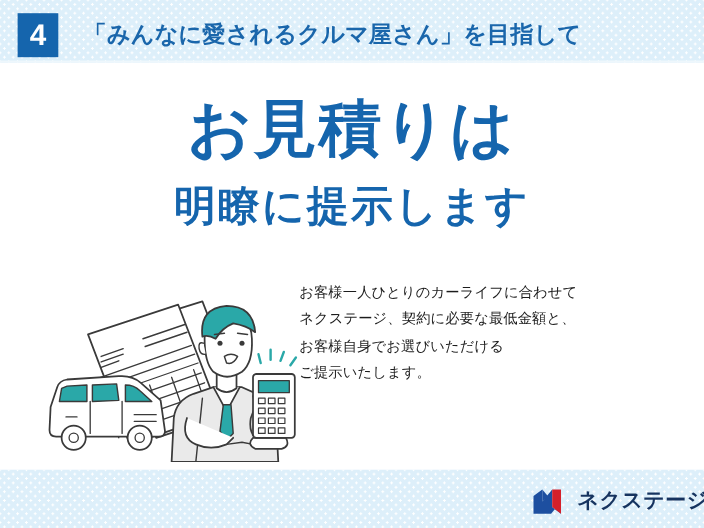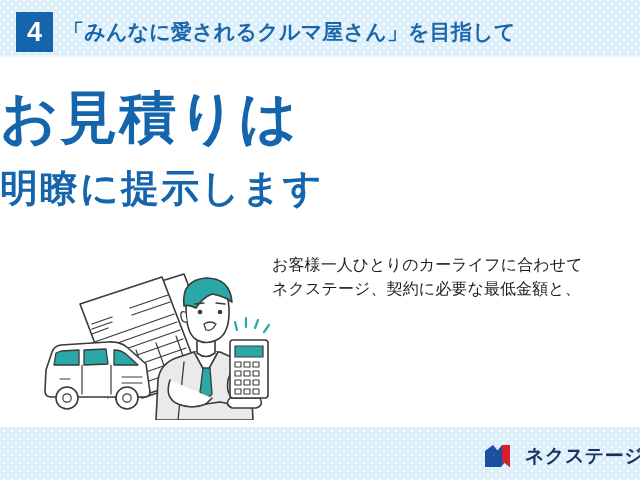--- a/index.html
+++ b/index.html
@@ -57,37 +57,38 @@
     background: #1565ad;
     color: #ffffff;
     font-size: 27px;
     font-weight: bold;
     line-height: 40px;
     text-align: center;
     letter-spacing: 0px;
   }
   #header-title {
     position: absolute;
-    left: 63px;
+    left: 76px;
     top: 12px;
     height: 40px;
     line-height: 40px;
     font-size: 21px;
     font-weight: bold;
     color: #1a66ab;
     white-space: nowrap;
     letter-spacing: 0.2px;
   }
 
   
   #headline {
     position: absolute;
     left: 0;
     top: 82px;
     width: 640px;
+    text-align: center;
     color: #1565ad;
     font-weight: bold;
     letter-spacing: 1px;
   }
   #headline .hl-line {
     display: block;
     white-space: nowrap;
   }
   #headline .hl1 {
     font-size: 57px;
@@ -100,24 +101,23 @@
     letter-spacing: 2px;
   }
 
   
   #body-copy {
     position: absolute;
     left: 272px;
     top: 254px;
     width: 366px;
     color: #1c1c1c;
-    font-size: 16px;
+    font-size: 13px;
     line-height: 24.3px;
     letter-spacing: 0.1px;
-    font-family: Liberation Mono, monospace;
   }
   #body-copy .copy-line {
     display: block;
     white-space: nowrap;
   }
 
   
   #illustration {
     position: absolute;
     left: 34px;
@@ -276,20 +276,22 @@
           <path d="M221 76 L224 68"></path>
           <path d="M230 80 L235 73"></path>
         </g>
       </g>
     </svg>
   </div>
 
   <div id="body-copy">
     <span class="copy-line">お客様一人ひとりのカーライフに合わせて</span>
     <span class="copy-line">ネクステージ、契約に必要な最低金額と、</span>
+    <span class="copy-line">お客様自身でお選びいただける</span>
+    <span class="copy-line">ご提示いたします。</span>
   </div>
 
   <div id="footer-band" class="dot-band"></div>
 
   <div id="footer-logo">
     <svg id="logo-mark" viewBox="0 0 34 24">
       <path d="M1 23 L1 7 L9 1 L9 12 L18 1 L18 17 L26 23 L26 12 L17 23 Z" fill="#1d4fa0"></path>
       <path d="M18 1 L26 1 L26 23 L18 17 Z" fill="#d5202a"></path>
       <path d="M9 1 L14 7 L9 12 Z" fill="#1d4fa0"></path>
     </svg>

